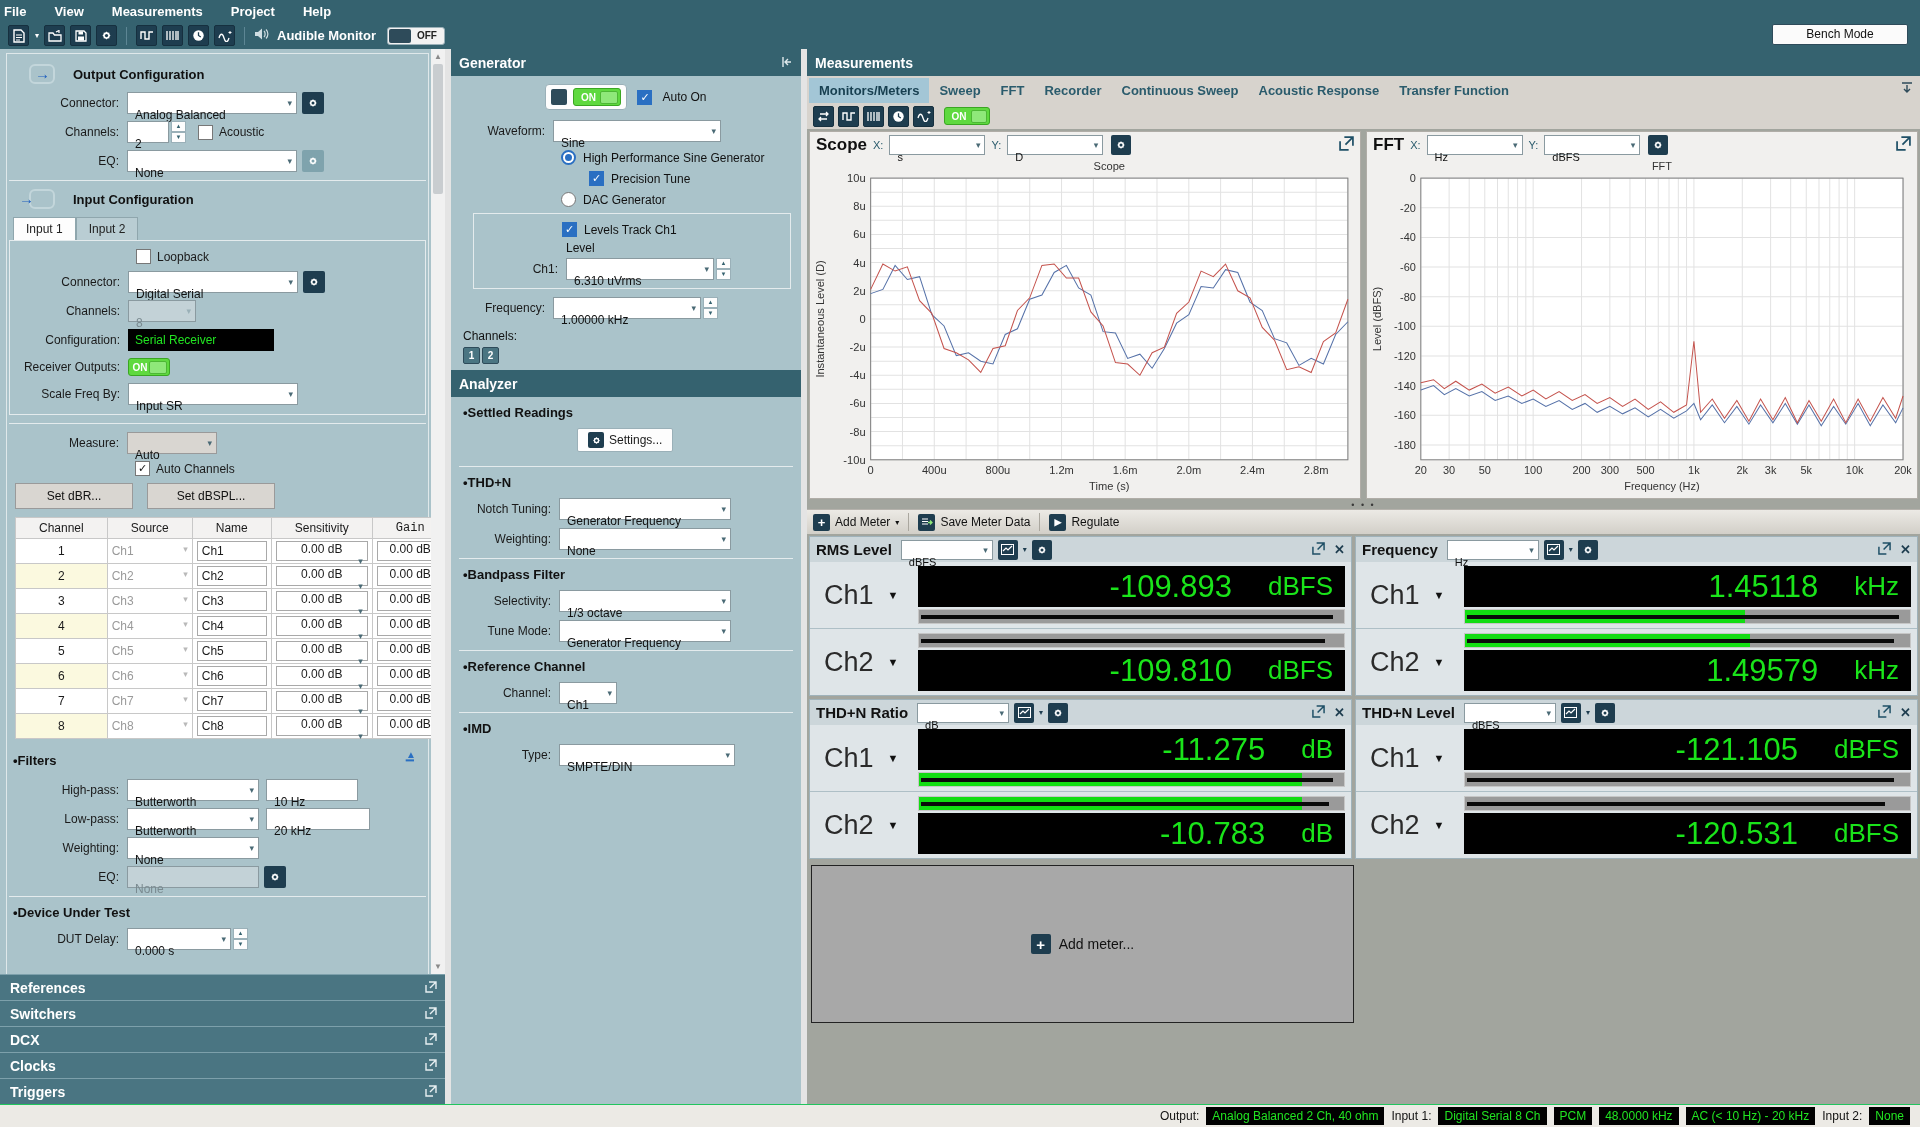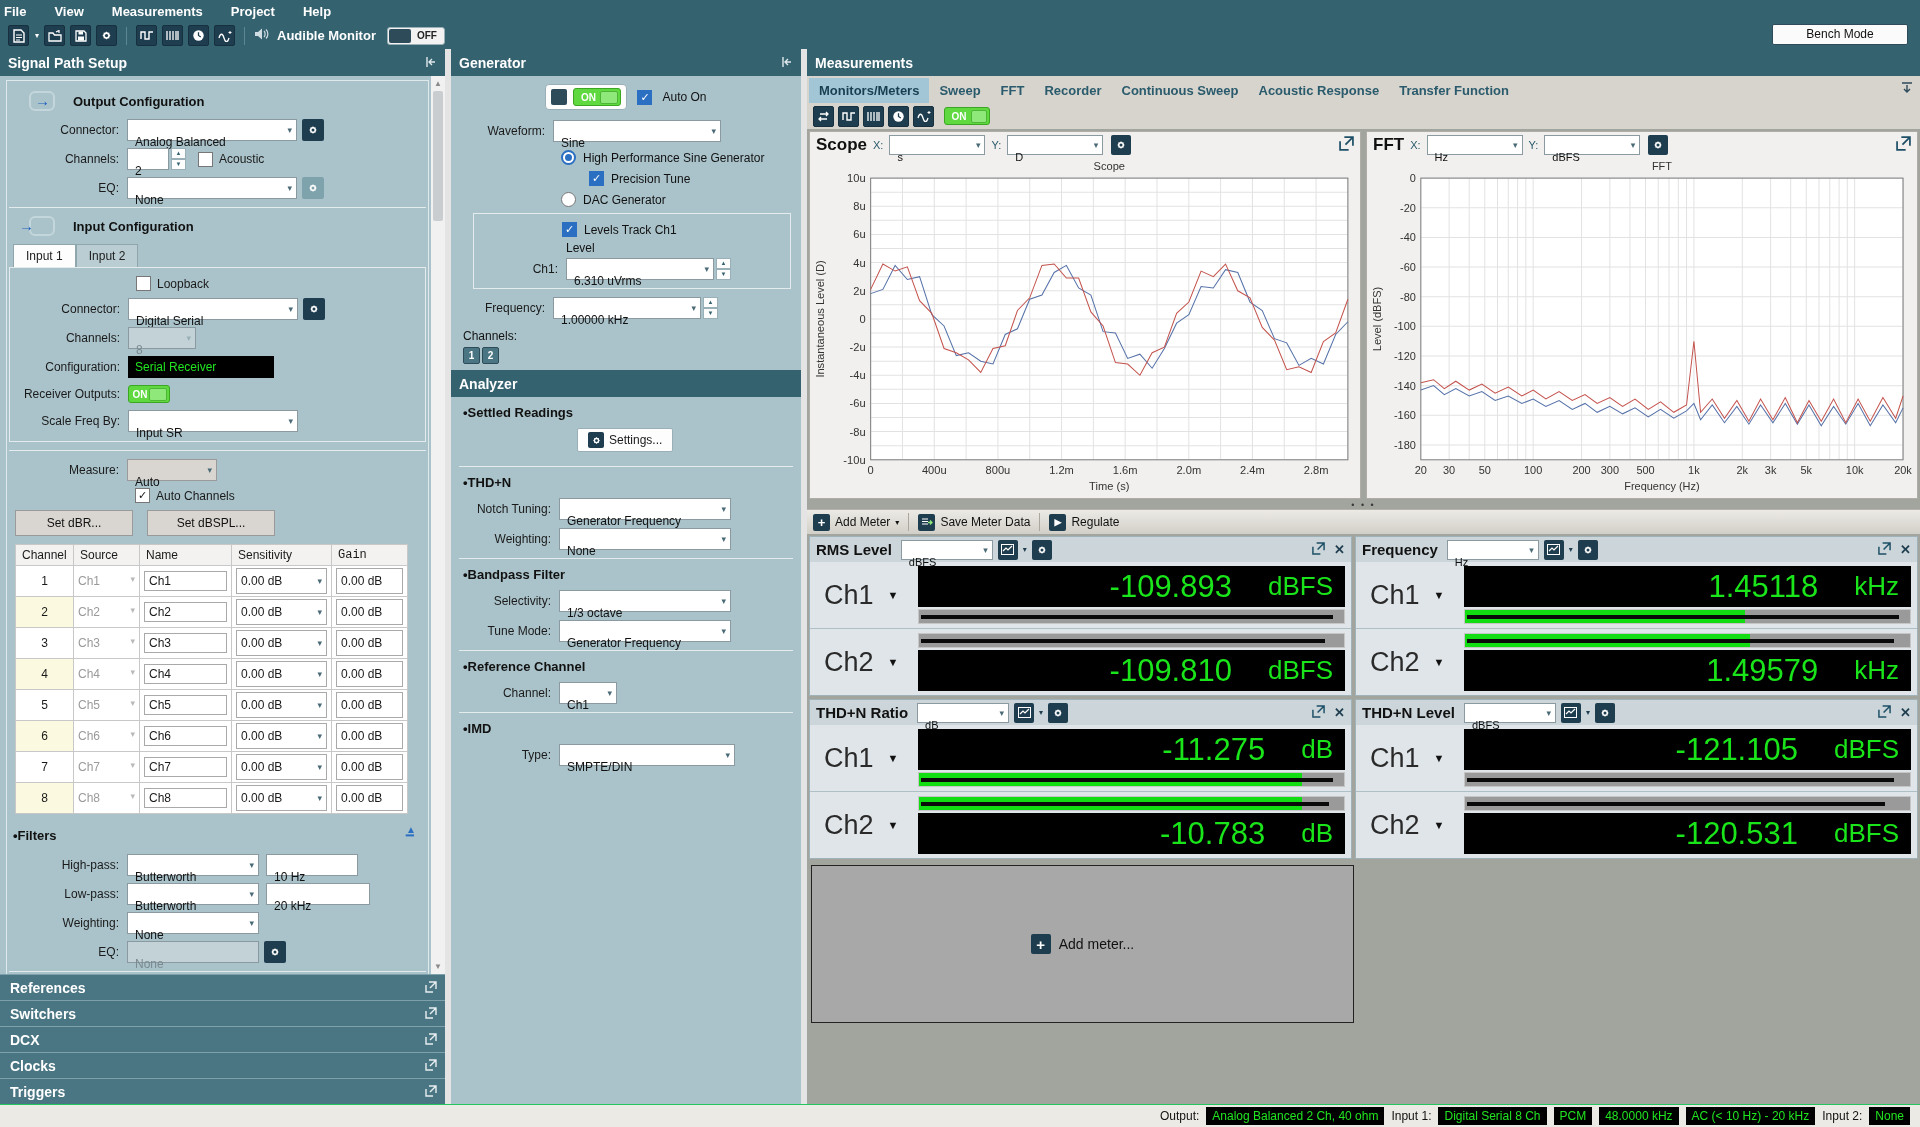--- a/index.html
+++ b/index.html
@@ -80,28 +80,28 @@
   .toggle-on { width:52px; height:18px; background:#5fd93f; border:1px solid #3aa622; border-radius:3px;
     display:flex; align-items:center; padding:1px 2px; }
   .toggle-on .txt { flex:1; text-align:center; font-weight:bold; font-size:10px; color:#fff; }
   .toggle-on .knob { width:18px; height:13px; background:#8fe87a; border:1px solid #4db735; border-radius:2px; }
 
   .btn { background:#d9d6d1; border:1px solid #9a9a9a; height:26px; font-size:12px; color:#111;
     display:inline-flex; align-items:center; justify-content:center; }
 
   .ch-table { border-collapse:collapse; margin:8px 0 10px 6px; background:#fff; }
   .ch-table th { background:#f3f2f1; border:1px solid #c8c8c8; font-weight:normal; text-align:left;
-    padding:3px 6px; font-size:12px; }
+    padding:3px 23px; font-size:12px; }
   .ch-table td { border:1px solid #c8c8c8; padding:2px 4px; font-size:12px; height:24px; }
   .ch-table tr.alt td.rowbg { background:#fbf9df; }
   .ch-table td.center { text-align:center; width:58px; }
   .ch-table .src { color:#9a9a9a; width:66px; }
   .ch-table .src .ca { float:right; color:#b9b9b9; font-size:9px; }
   .cell-inp { border:1px solid #a9a9a9; background:#fff; height:20px; display:flex; align-items:center; padding:0 4px; }
-  .cell-dd { border:1px solid #a9a9a9; background:#fff; height:26px; display:flex; align-items:center; padding:0 4px; }
+  .cell-dd { border:1px solid #a9a9a9; background:#fff; height:20px; display:flex; align-items:center; padding:0 4px;flex-direction:column; }
   .cell-dd .ca { margin-left:auto; font-size:9px; color:#4a6a75; }
 
   .sub-head { display:flex; align-items:center; margin:6px 0 8px 4px; font-weight:bold; font-size:13px; color:#111; }
   .sub-head::before { content:"• "; font-weight:bold; }
   .collapse-arrow { margin-left:auto; margin-right:10px; color:#2a6fc2; font-size:10px; }
 
   
   .accordion { flex:none; }
   .acc-row { height:26px; background:#4a7582; border-top:1px solid #7da0ab; display:flex; align-items:center;
     padding:0 8px 0 10px; color:#fff; font-weight:bold; font-size:14px; }
@@ -278,29 +278,20 @@
     <span class="off-pill">
       <span class="knob"></span>
       <span class="txt">OFF</span>
     </span>
     <span class="bench-btn">Bench Mode</span>
   </div>
 
   <div class="main">
 
     <div class="left-panel">
-      <div class="panel-header">
-        <span>Signal Path Setup</span>
-          <span class="spacer"></span>
-        <span class="pin-ic">
-          <svg width="12" height="12" viewBox="0 0 12 12">
-              <path d="M2 1v10M10 6H4M7 3L4 6l3 3" stroke="#dfe9ec" stroke-width="1.4" fill="none"></path>
-            </svg>
-        </span>
-      </div>
       <div class="lp-body">
         <div class="lp-scroll">
           <div class="group-outline">
 
             <div class="section-head">
               <span class="io-icon">
                   <span class="box"></span>
                   <span class="arrow" style="left:12px;">→</span>
                 </span>
               <span class="txt">Output Configuration</span>

